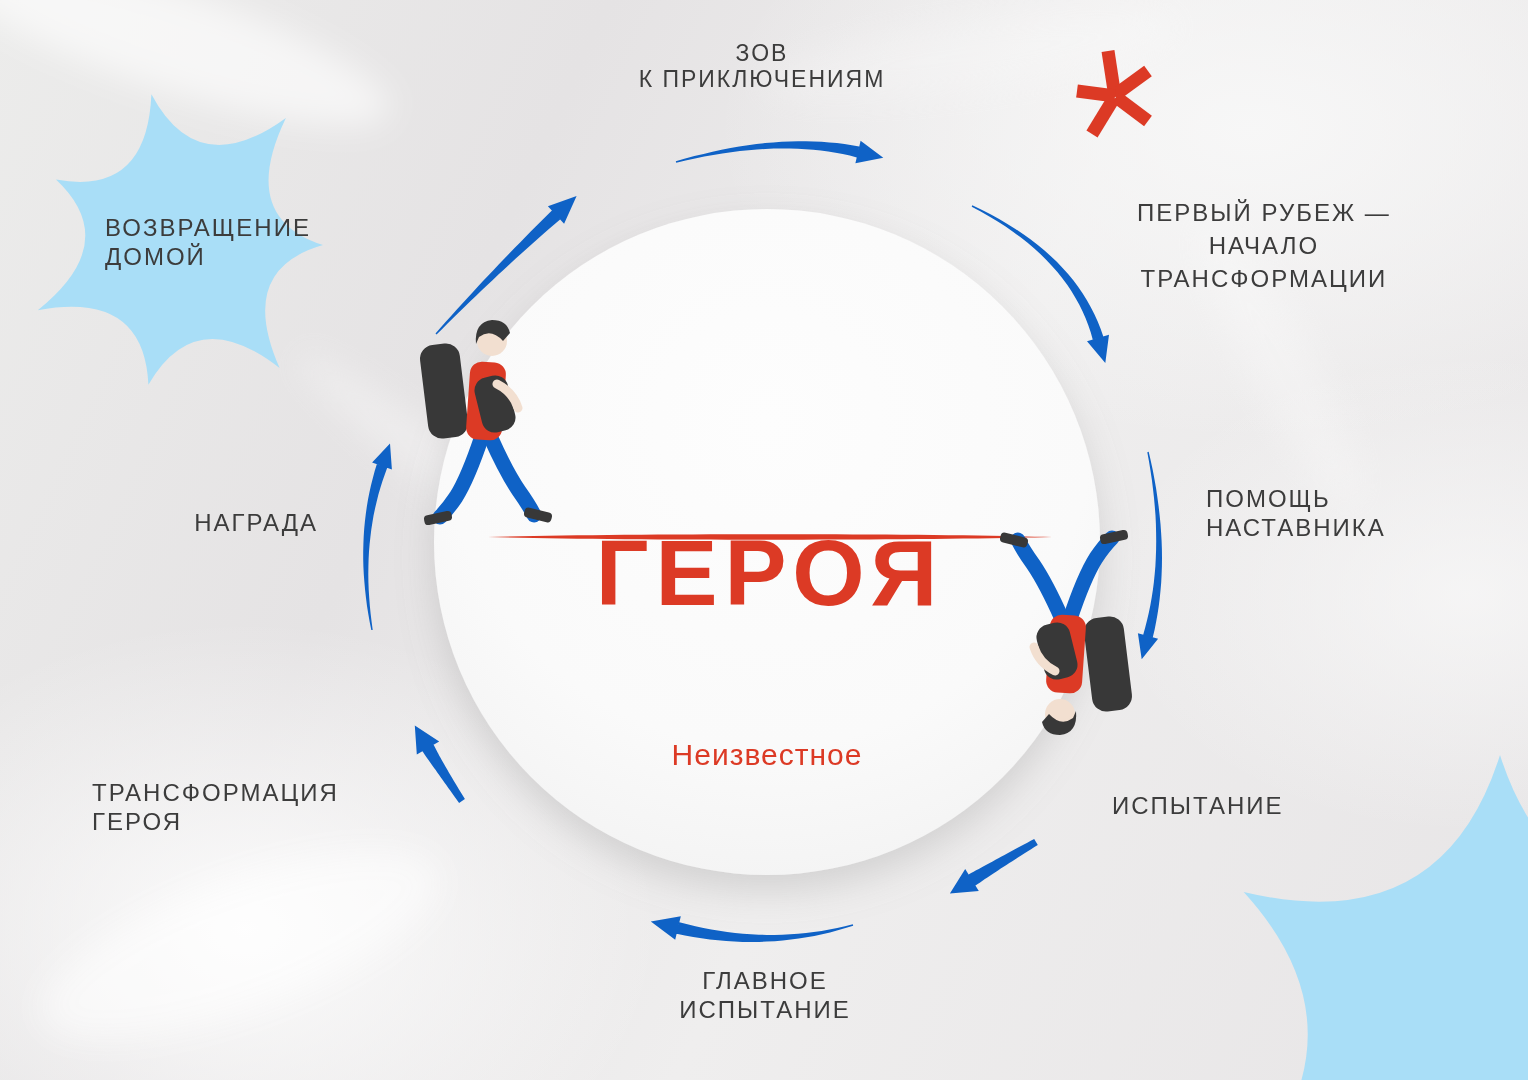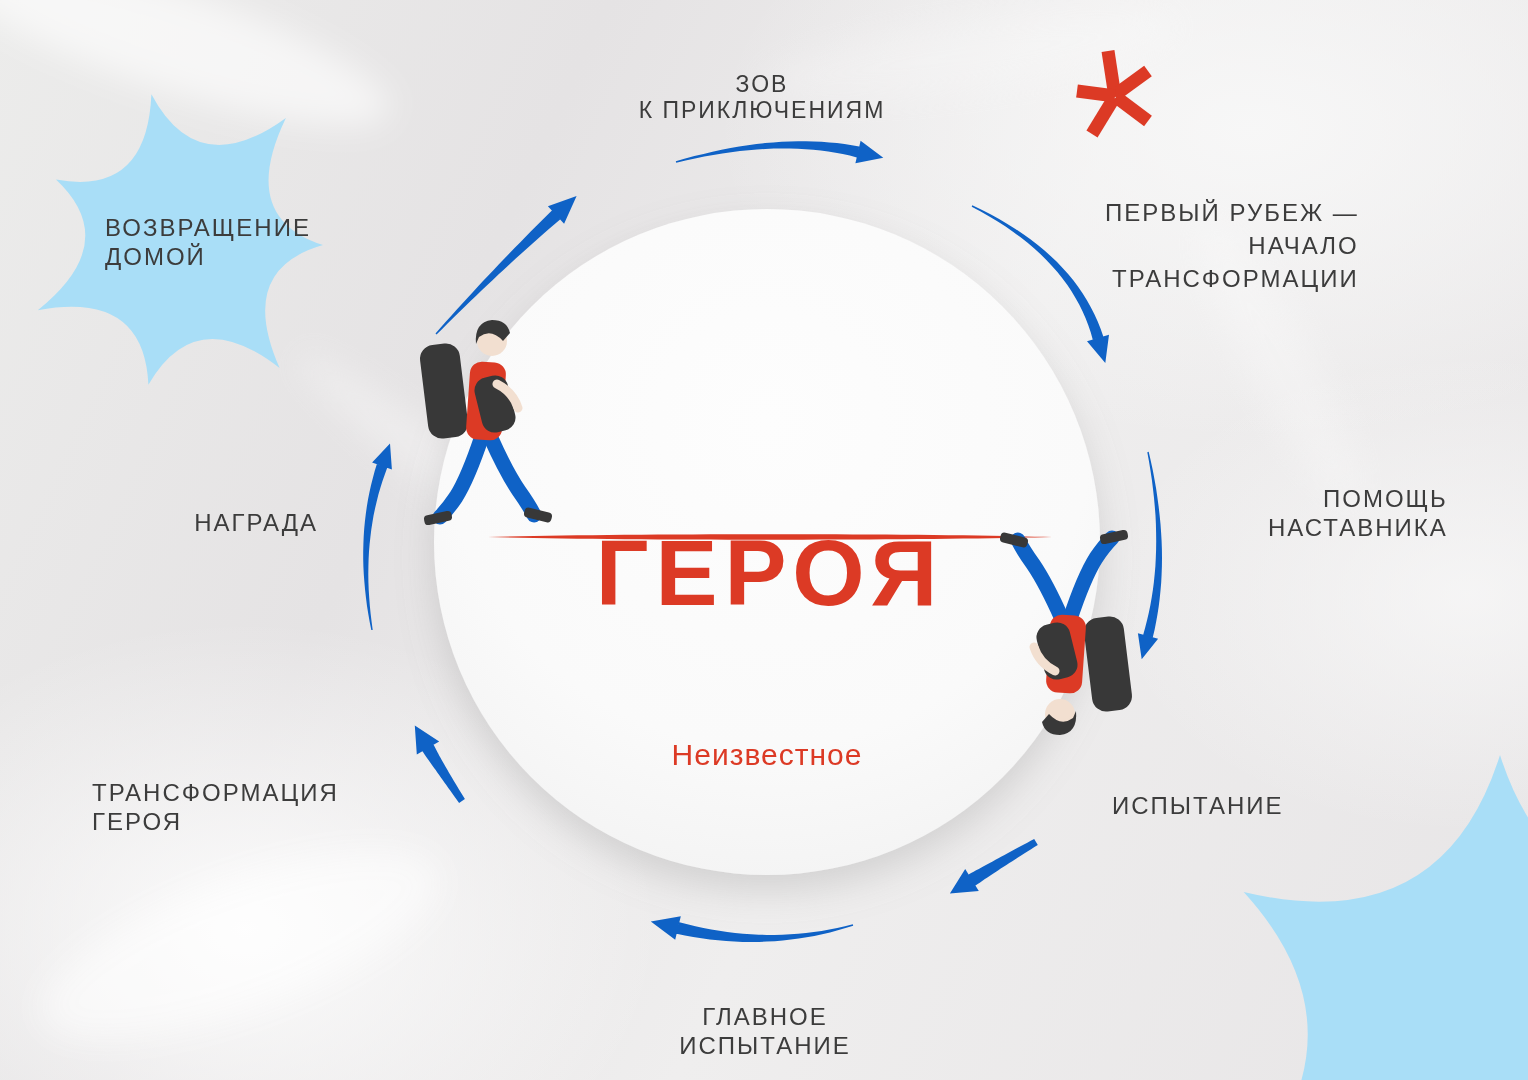--- a/index.html
+++ b/index.html
@@ -47,25 +47,25 @@
   .skin-stroke{stroke:#F2DFD0;fill:none;stroke-width:9;stroke-linecap:round;}
 
   .stage{
     position:absolute;
     font-size:24px;
     line-height:29px;
     letter-spacing:2px;
     color:var(--label);
     white-space:pre-line;
   }
-  #lbl-call{left:462px;top:40px;width:600px;text-align:center;font-size:23px;line-height:26px;margin-top:31px;}
-  #lbl-threshold{left:1105px;top:196px;line-height:33px;text-align:right;}
-  #lbl-mentor{left:1268px;top:484px;text-align:right;}
+  #lbl-call{left:462px;top:40px;width:600px;text-align:center;font-size:23px;line-height:26px;}
+  #lbl-threshold{left:1137px;top:196px;line-height:33px;text-align:center;}
+  #lbl-mentor{left:1206px;top:484px;text-align:left;}
   #lbl-trials{left:1112px;top:791px;text-align:left;}
-  #lbl-main{left:465px;top:966px;width:600px;text-align:center;margin-top:36px;}
+  #lbl-main{left:465px;top:966px;width:600px;text-align:center;}
   #lbl-transform{left:92px;top:778px;width:300px;}
   #lbl-reward{left:118px;top:508px;width:200px;text-align:right;}
   #lbl-return{left:105px;top:213px;width:300px;text-align:left;}
 
   .zone{
     position:absolute;
     font-size:30px;
     line-height:36px;
     letter-spacing:1px;
     color:var(--accent);

